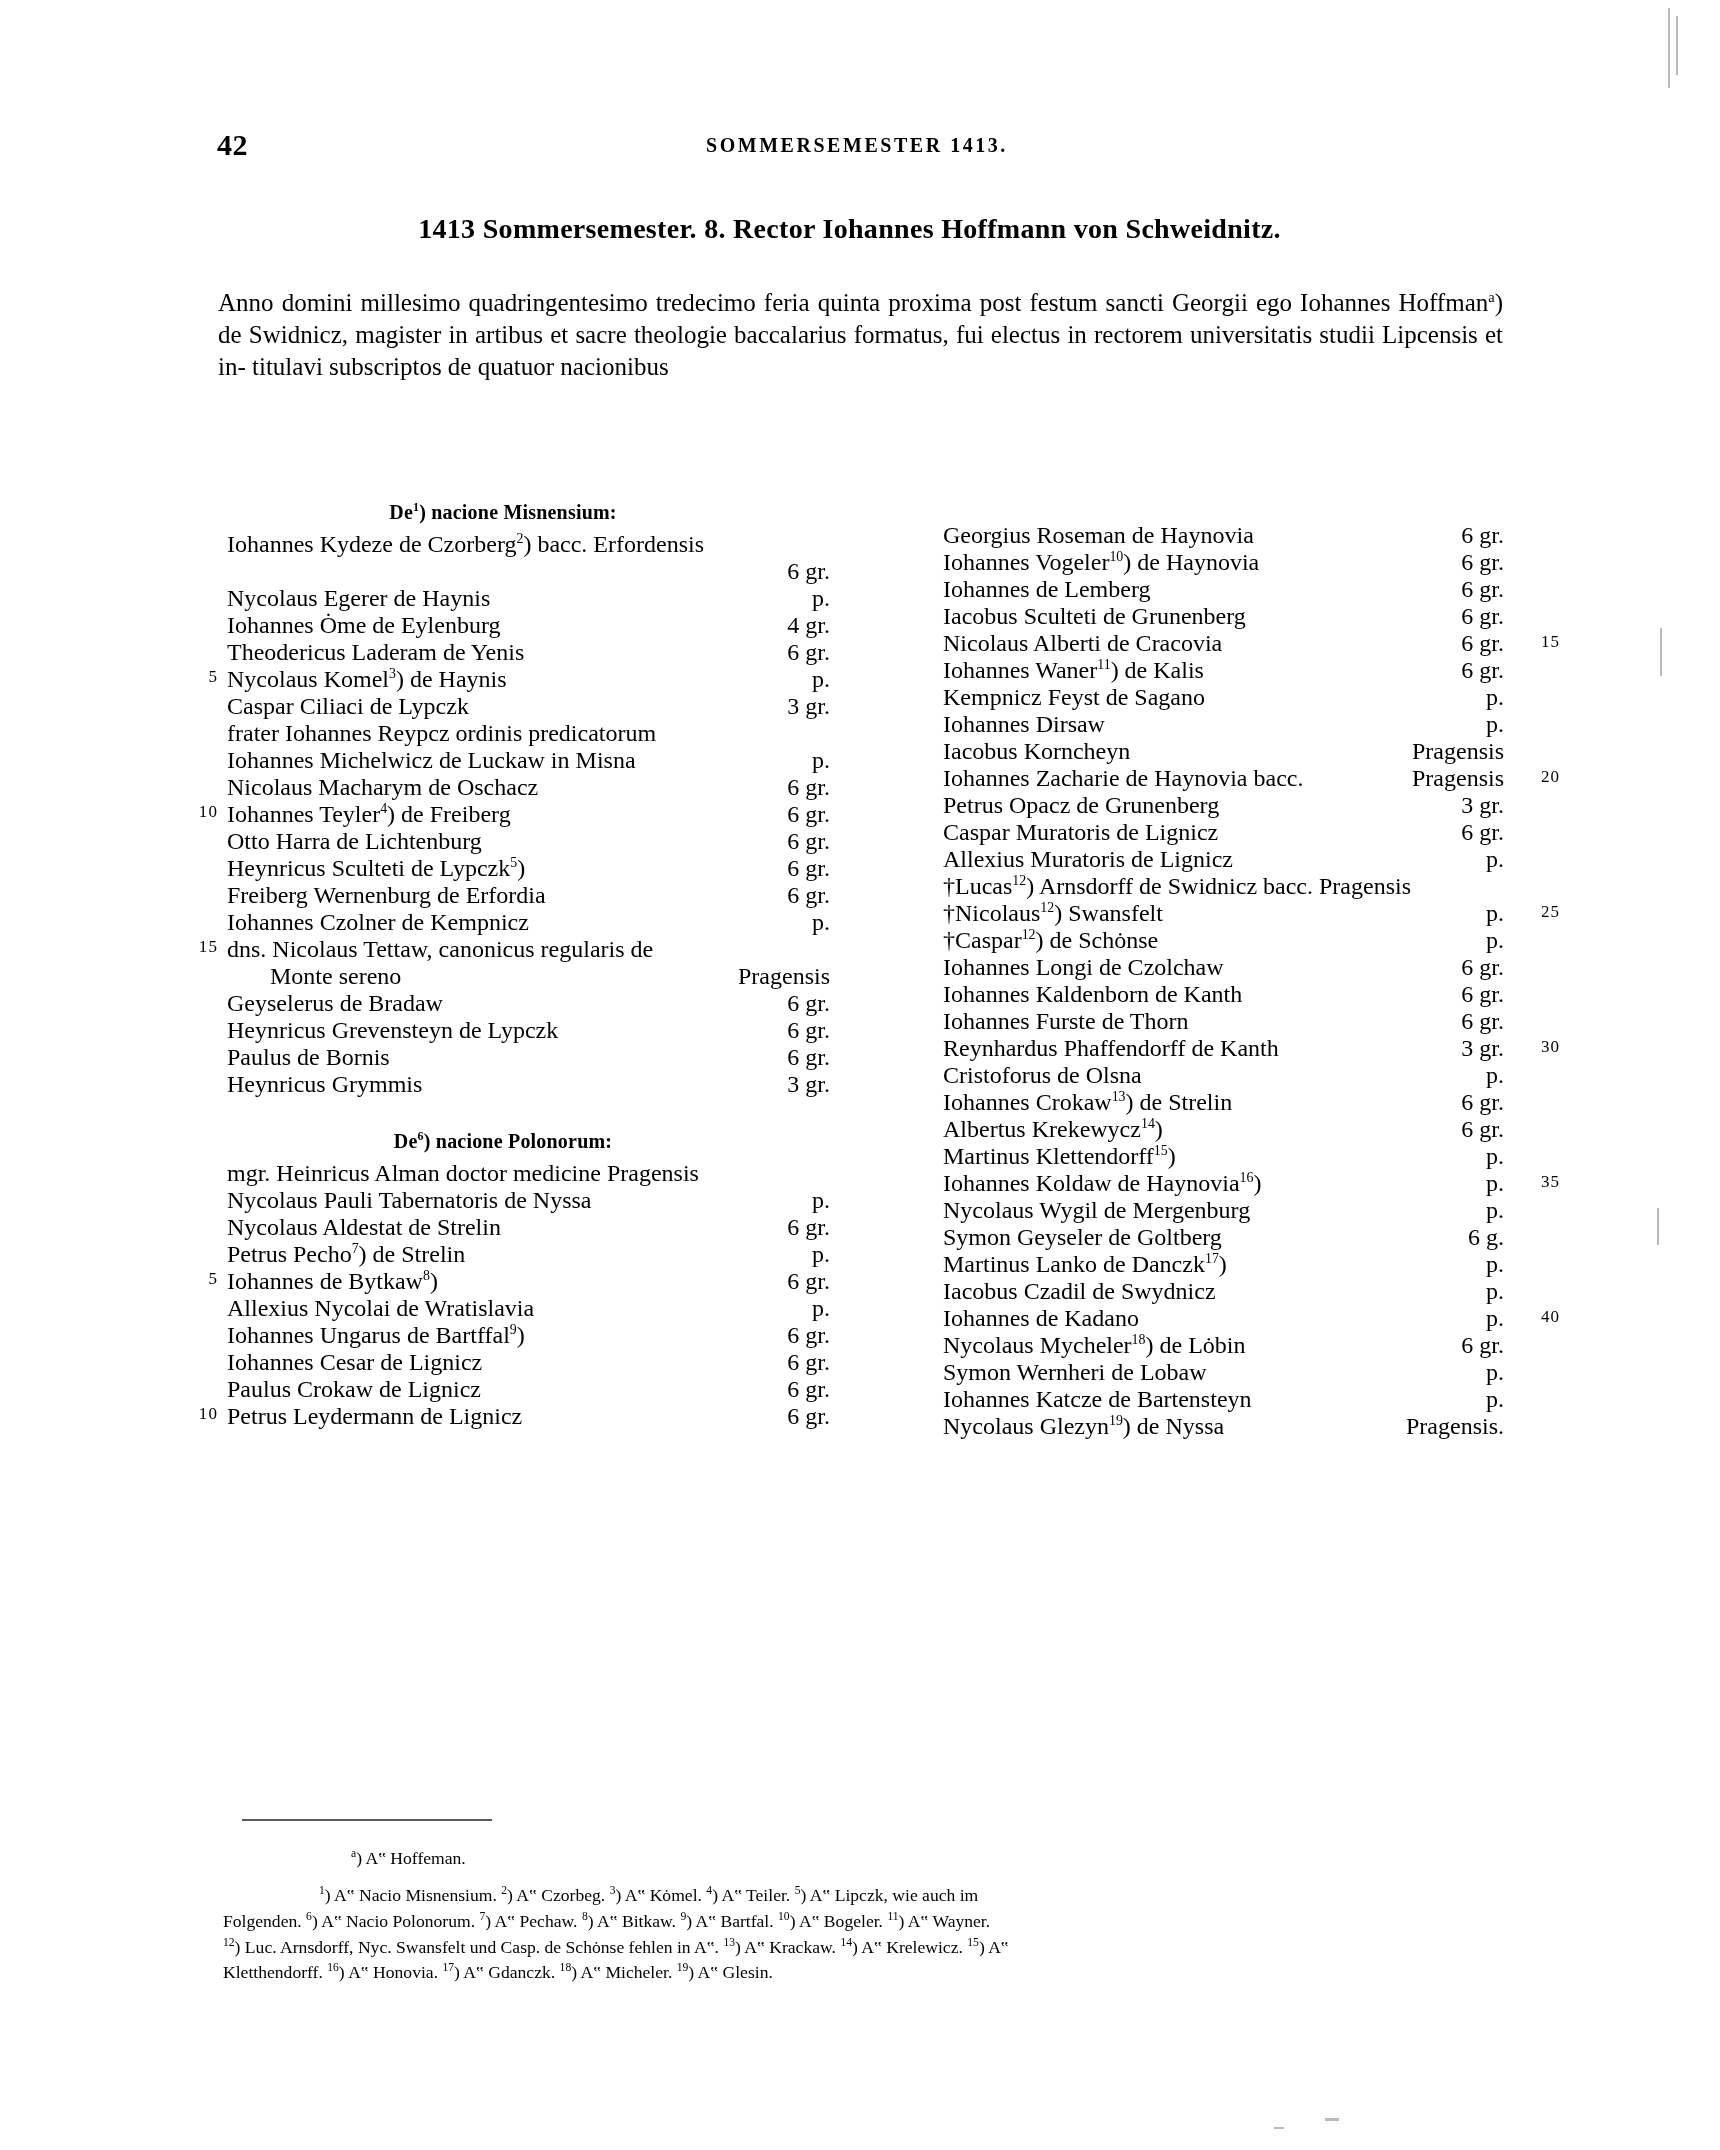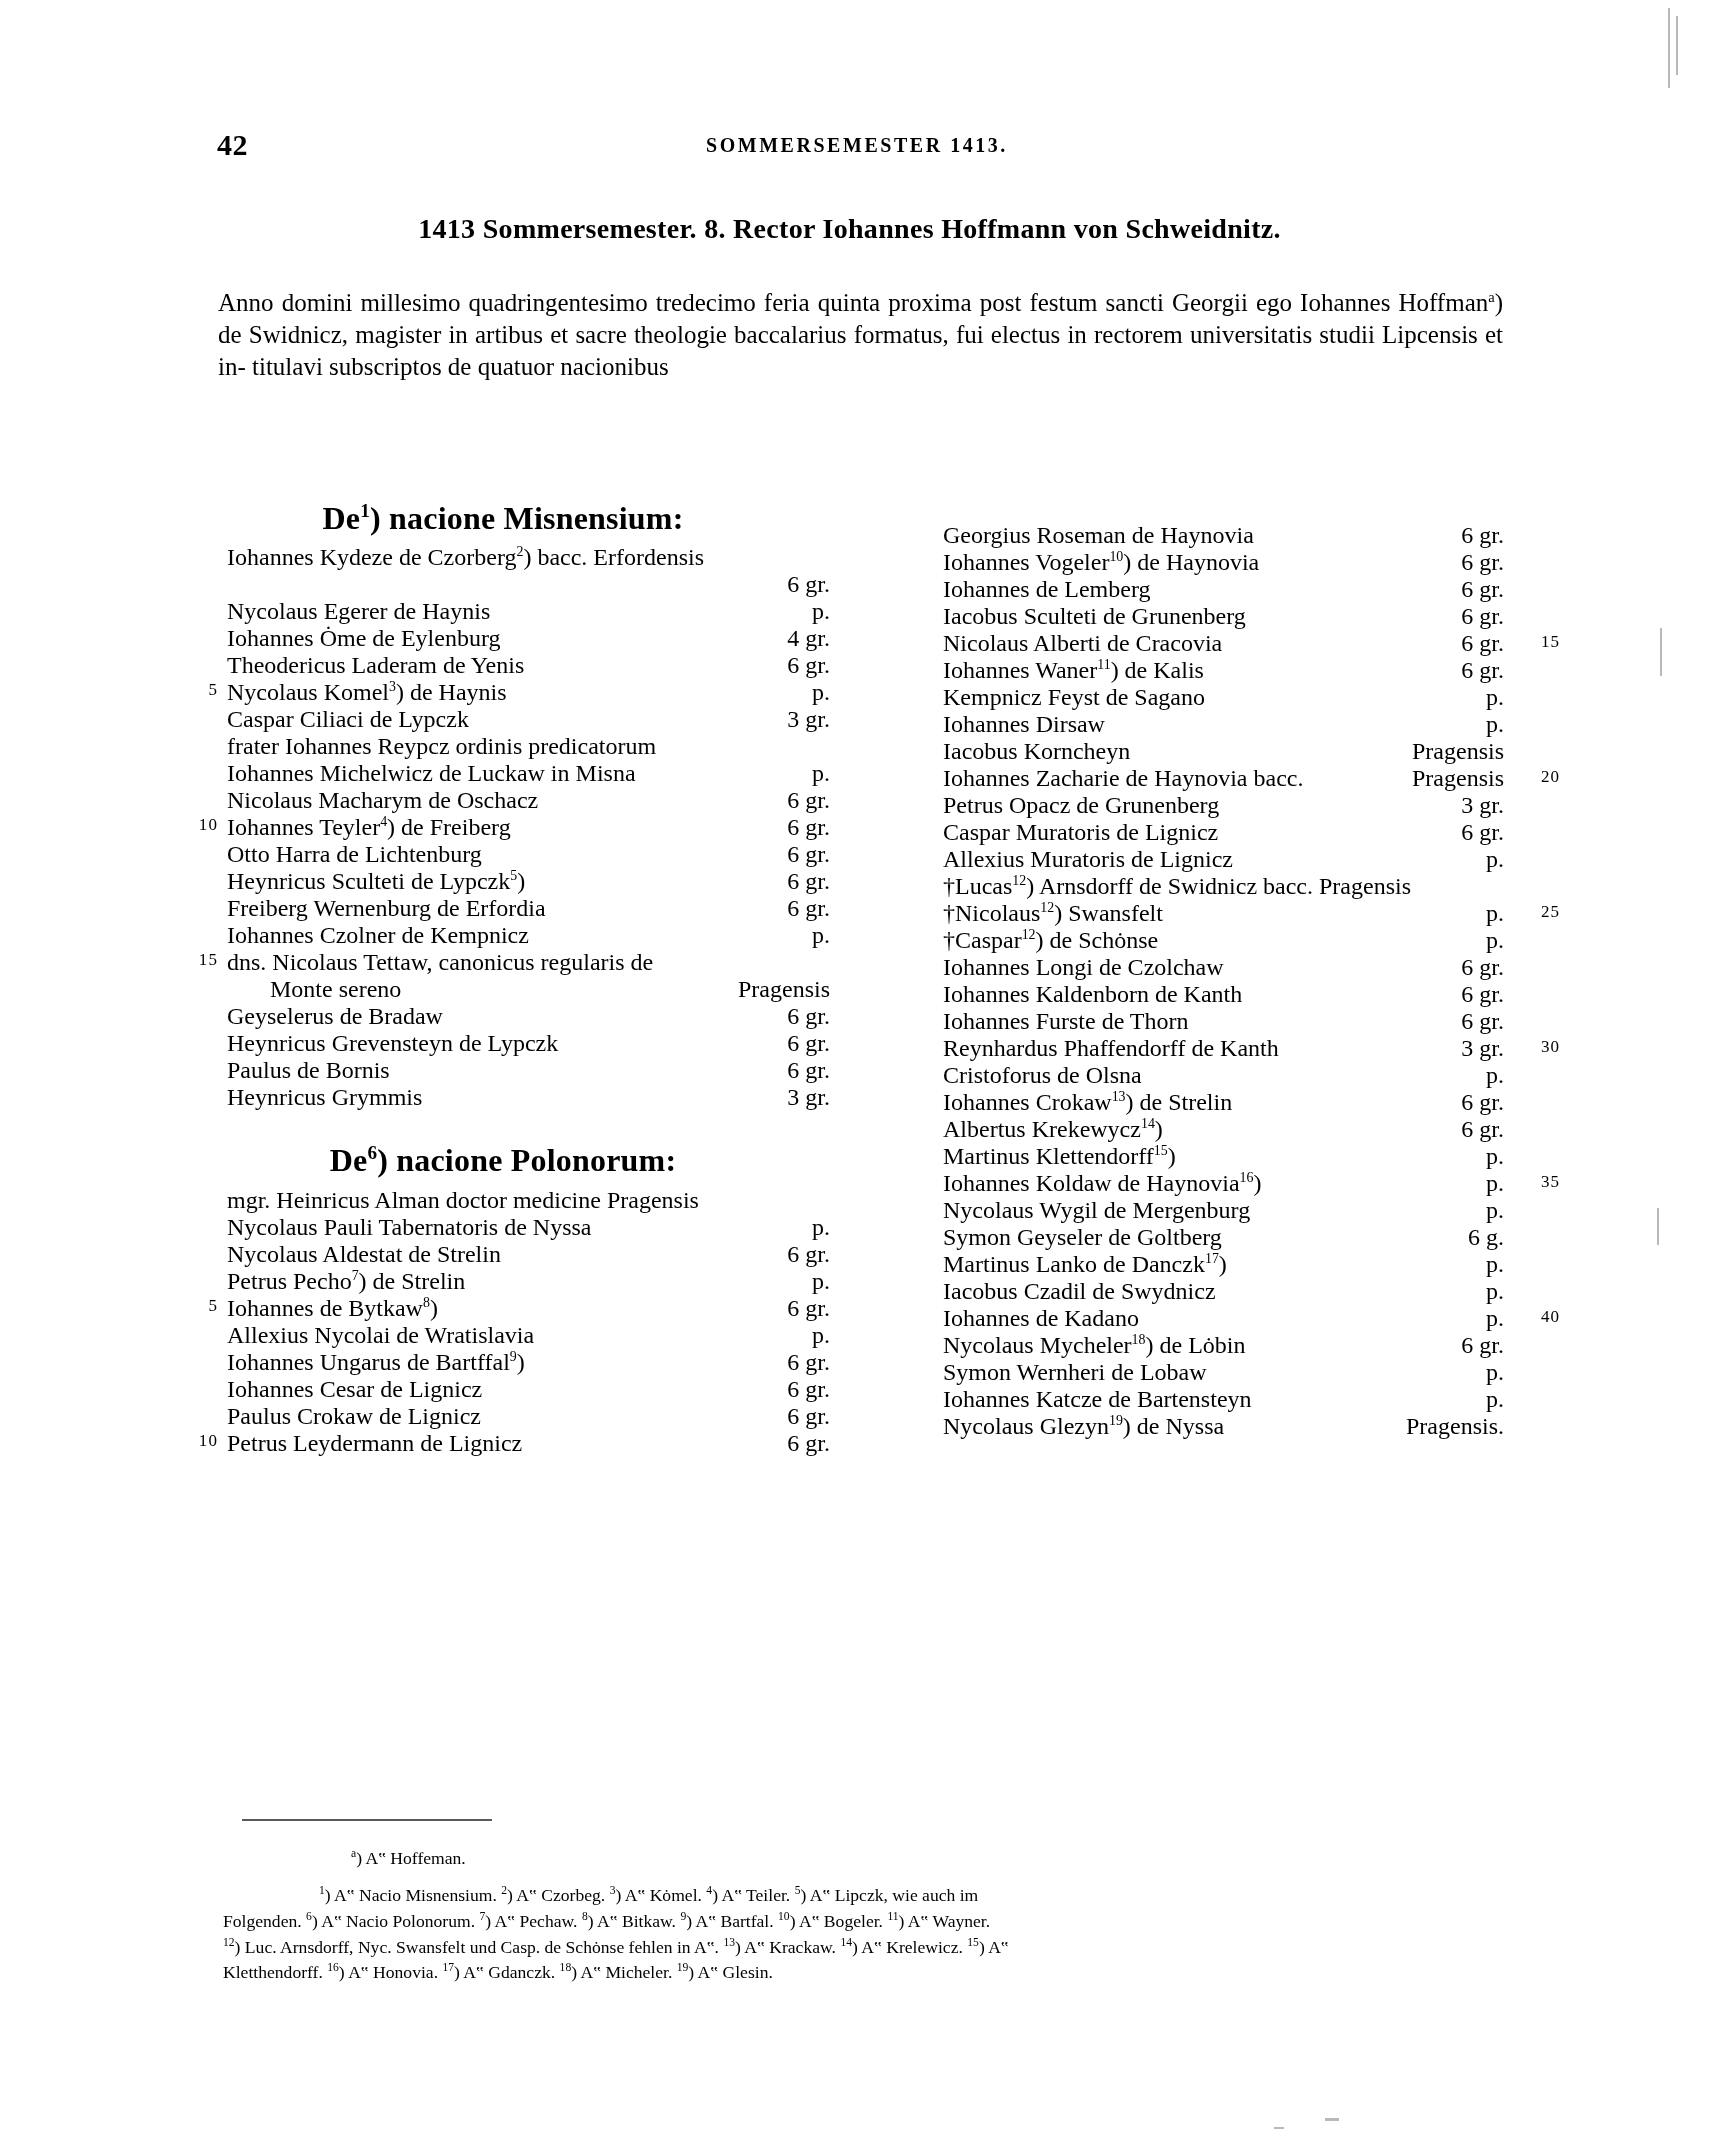--- a/index.html
+++ b/index.html
@@ -90,21 +90,21 @@
   }
   .col {
     position: absolute;
     top: 0;
   }
   .col-left  { left: 0px;    width: 654px; }
   .col-right { left: 716px; width: 686px; margin-top: 22px; }
 
   .nation-title {
     text-align: center;
-    font-size: 32px;
+    font-size: 20px;
     font-weight: bold;
     margin: 0 0 7.4px 0;
     letter-spacing: 0.2px;
   }
   .nation-title sup { font-size: 0.6em; vertical-align: super; font-weight: bold; }
 
   .entry {
     position: relative;
     font-size: 24px;
     line-height: 1.115;

